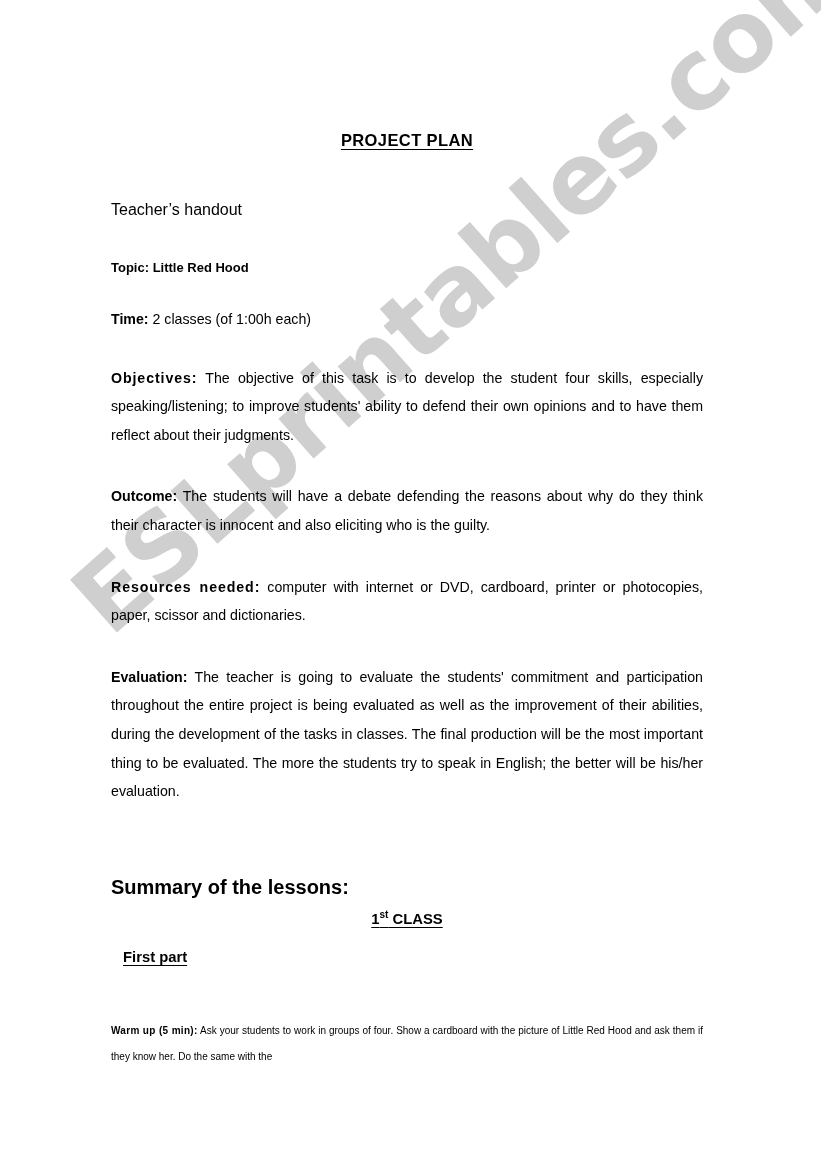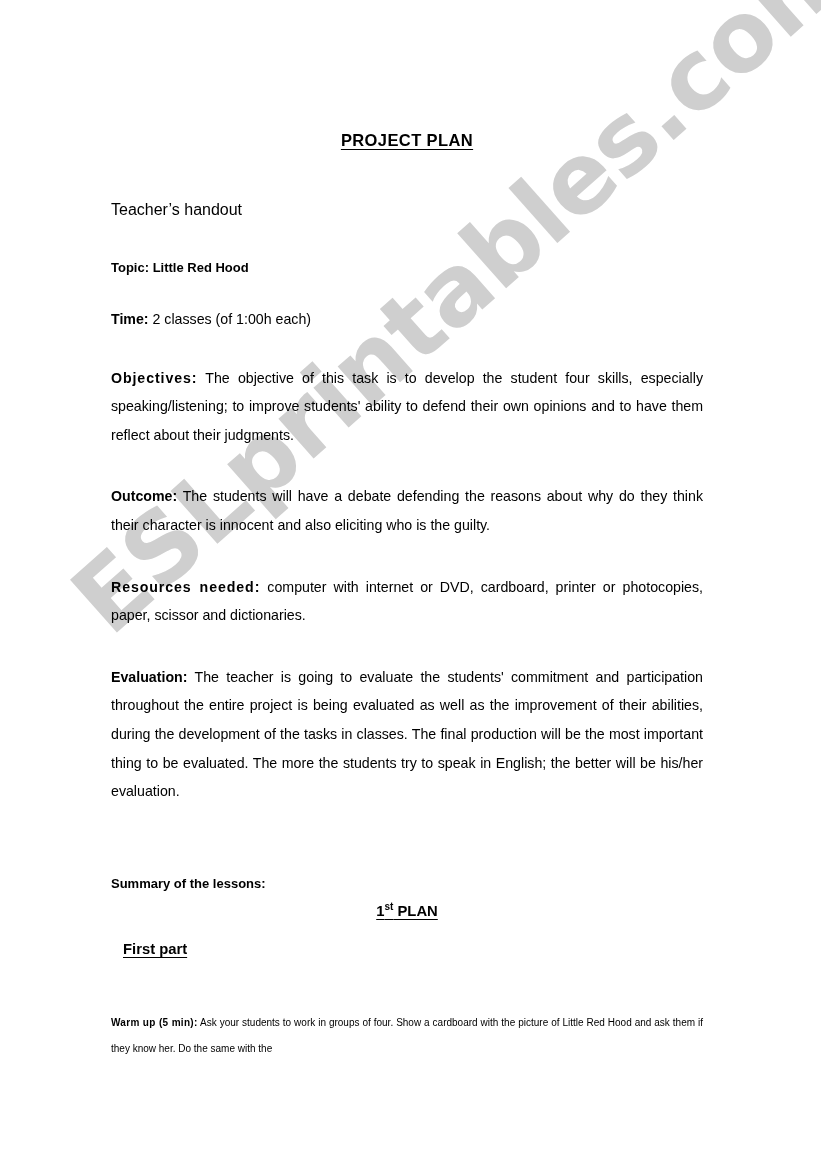--- a/index.html
+++ b/index.html
@@ -97,21 +97,21 @@
   }
   .para b {
     font-weight: bold;
   }
   .para .spaced {
     letter-spacing: 0.9px;
   }
 
   .h-summary {
     font-weight: bold;
-    font-size: 13px;
+    font-size: 20px;
     margin: 0;
     padding-top: 70px;
   }
 
   .h-class {
     text-align: center;
     font-weight: bold;
     font-size: 14.8px;
     margin: 0;
     padding-top: 12px;
@@ -173,20 +173,20 @@
     <p class="para"><b class="spaced">Objectives:</b><span> The objective of this task is to develop the student four skills, especially speaking/listening; to improve students' ability to defend their own opinions and to have them reflect about their judgments.</span></p>
 
     <p class="para tight"><b>Outcome:</b><span> The students will have a debate defending the reasons about why do they think their character is innocent and also eliciting who is the guilty.</span></p>
 
     <p class="para tight"><b class="spaced">Resources needed:</b><span> computer with internet or DVD, cardboard, printer or photocopies, paper, scissor and dictionaries.</span></p>
 
     <p class="para tight"><b>Evaluation:</b><span> The teacher is going to evaluate the students' commitment and participation throughout the entire project is being evaluated as well as the improvement of their abilities, during the development of the tasks in classes. The final production will be the most important thing to be evaluated. The more the students try to speak in English; the better will be his/her evaluation.</span></p>
 
     <div class="h-summary">Summary of the lessons:</div>
 
-    <div class="h-class"><span class="u"><span>1</span><sup>st</sup><span> PLAN</span></span></div>
+    <div class="h-class"><span class="u"><span>1</span><sup>st</sup><span> CLASS</span></span></div>
 
     <div class="h-firstpart"><span>First part</span></div>
 
     <p class="para-small"><b>Warm up (5 min):</b><span> Ask your students to work in groups of four. Show a cardboard with the picture of Little Red Hood and ask them if they know her. Do the same with the</span></p>
 
   </div>
 </div>
 
 </body></html>

